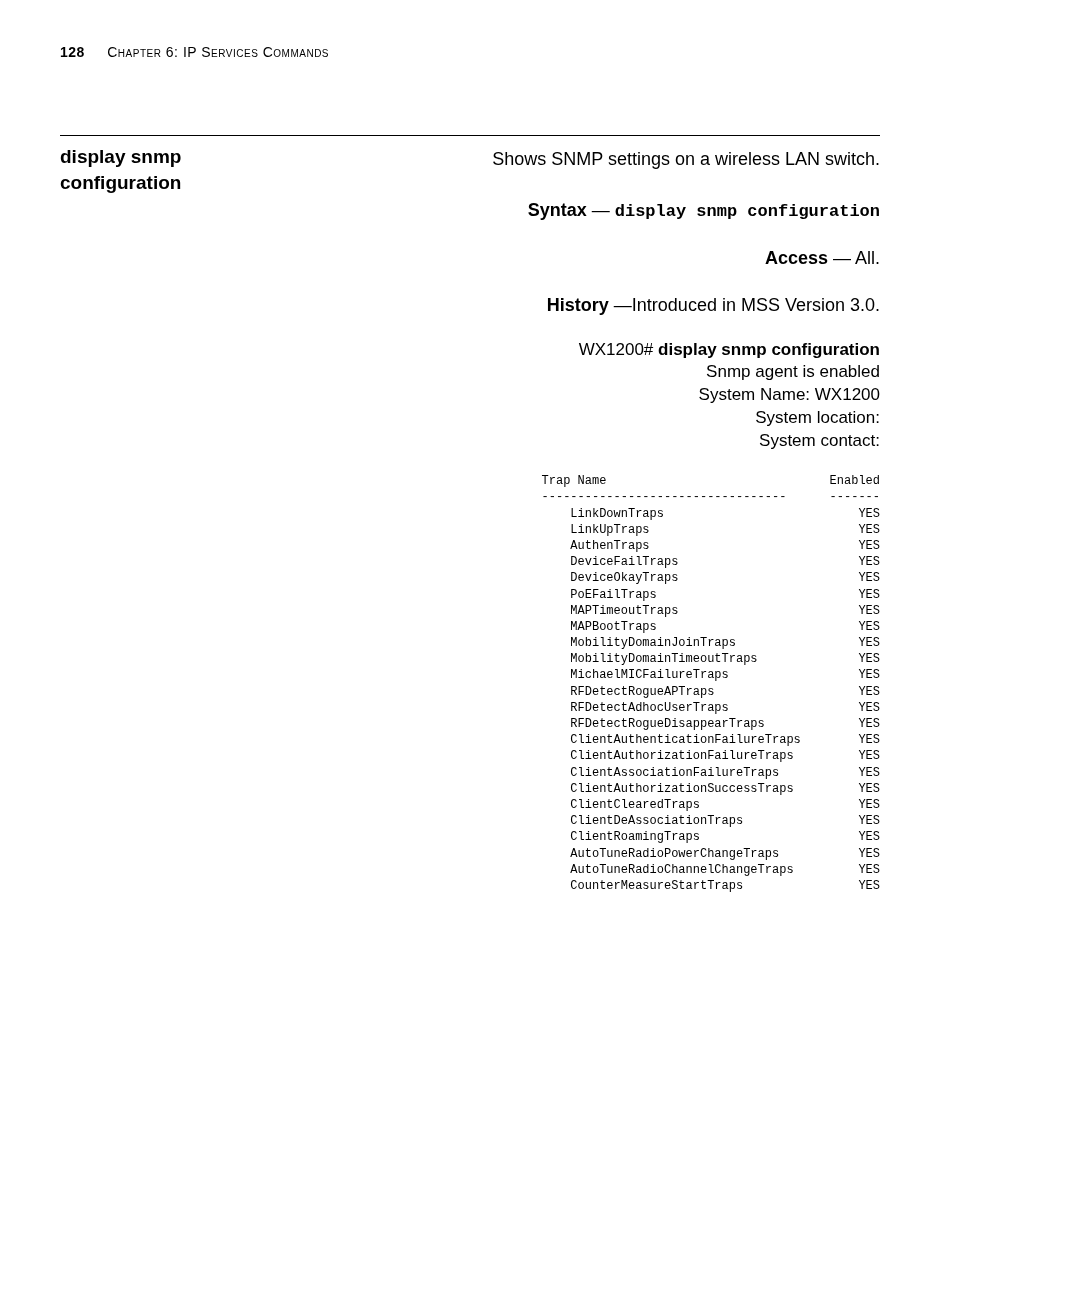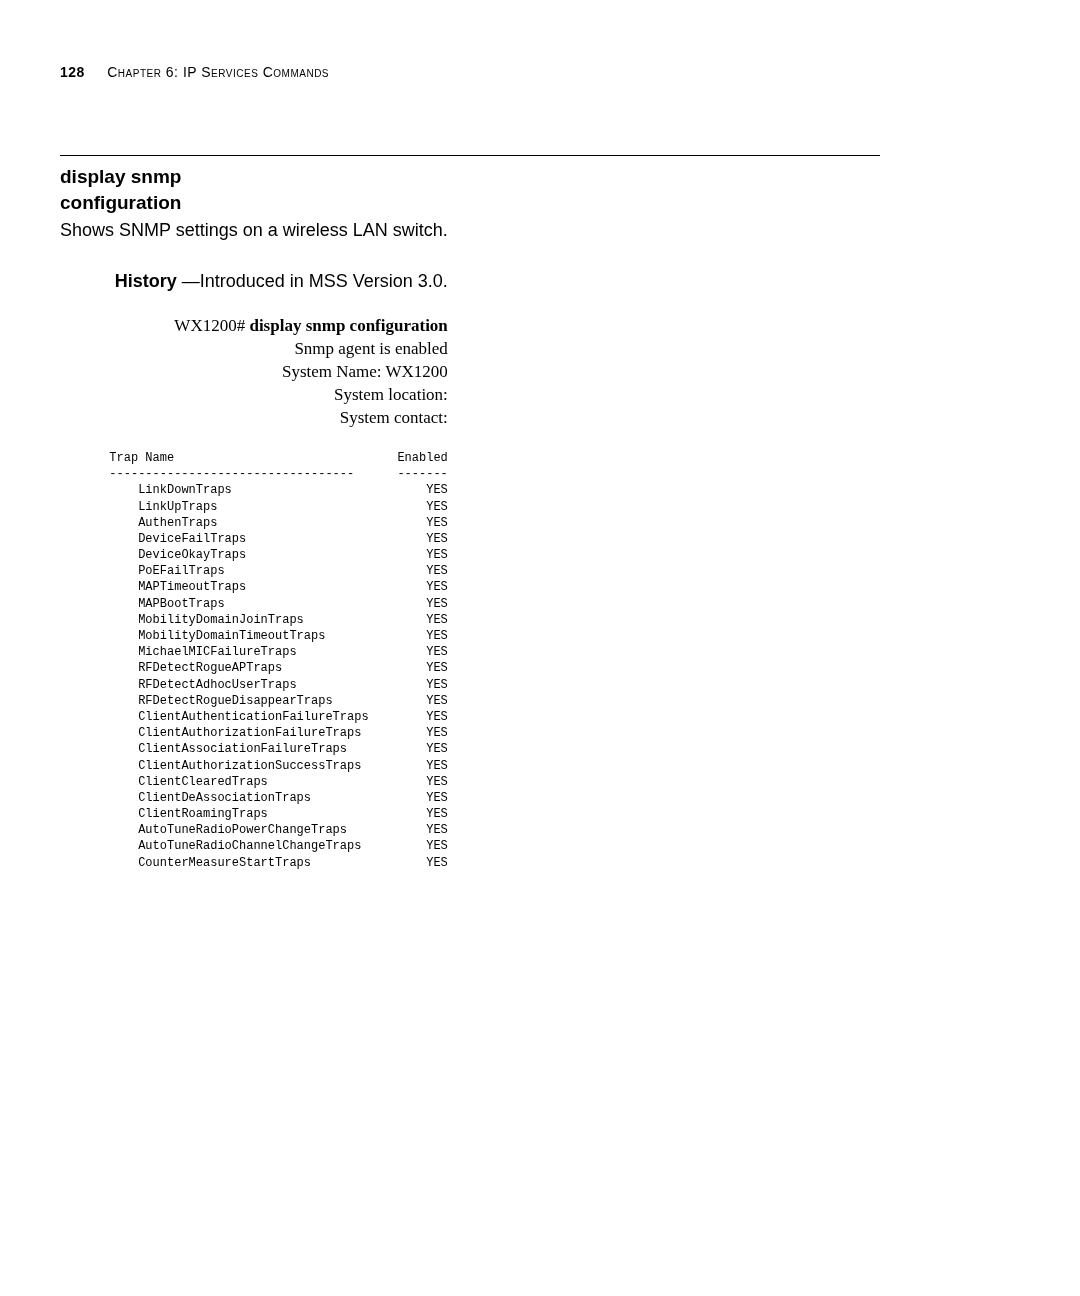--- a/index.html
+++ b/index.html
@@ -7,21 +7,21 @@
     margin: 0;
     padding: 0;
     color: #000;
     font-size: 16px;
     line-height: 1.5;
     background: #fff;
   }
   .page {
     width: 980px;
     box-sizing: border-box;
-    padding: 62px 100px 40px 60px;
+    padding: 42px 100px 40px 60px;
     position: relative;
   }
   .page-header {
     font-size: 14px;
     letter-spacing: 0.5px;
     margin-bottom: 72px;
   }
   .page-number {
     font-weight: bold;
     margin-right: 18px;
@@ -31,21 +31,20 @@
     font-size: 14px;
   }
   hr.rule {
     border: none;
     border-top: 1px solid #000;
     margin: 0 0 8px 0;
   }
   .content-row {
     display: flex;
     align-items: flex-start;
-    flex-direction: column;
   }
   .side-heading {
     width: 230px;
     flex-shrink: 0;
     font-weight: bold;
     font-size: 19px;
     line-height: 1.35;
     padding-right: 12px;
   }
   .main-col {
@@ -68,21 +67,21 @@
     font-family: "Courier New", Courier, monospace;
     font-size: 17px;
     font-weight: bold;
   }
   .examples-text {
     font-size: 18px;
     margin-bottom: 6px;
     line-height: 1.45;
   }
   .terminal {
-    font-family: Liberation Serif, serif;
+    font-family: Liberation Sans, sans-serif;
     font-size: 17px;
     white-space: pre;
     line-height: 1.35;
     margin-top: 4px;
   }
   .bold-cmd {
     font-weight: bold;
   }
   .trap-block {
     font-family: "Courier New", Courier, monospace;
@@ -107,22 +106,28 @@
 
   <div class="content-row">
     <div class="side-heading">
       <span>display snmp</span><br>
       <span>configuration</span>
     </div>
 
     <div class="main-col">
       <div class="intro">Shows SNMP settings on a wireless LAN switch.</div>
 
+      <div class="field-line">
+        <span class="field-label">Syntax</span><span> — </span><span class="mono">display snmp configuration</span>
+      </div>
 
 
+      <div class="field-line">
+        <span class="field-label">Access</span><span> — All.</span>
+      </div>
 
       <div class="field-line">
         <span class="field-label">History</span><span> —Introduced in MSS Version 3.0.</span>
       </div>
 
 
       <div class="terminal"><span>WX1200# </span><span class="bold-cmd">display snmp configuration</span>
 <span id="terminal-output-lines">Snmp agent is enabled
 System Name: WX1200
 System location:

